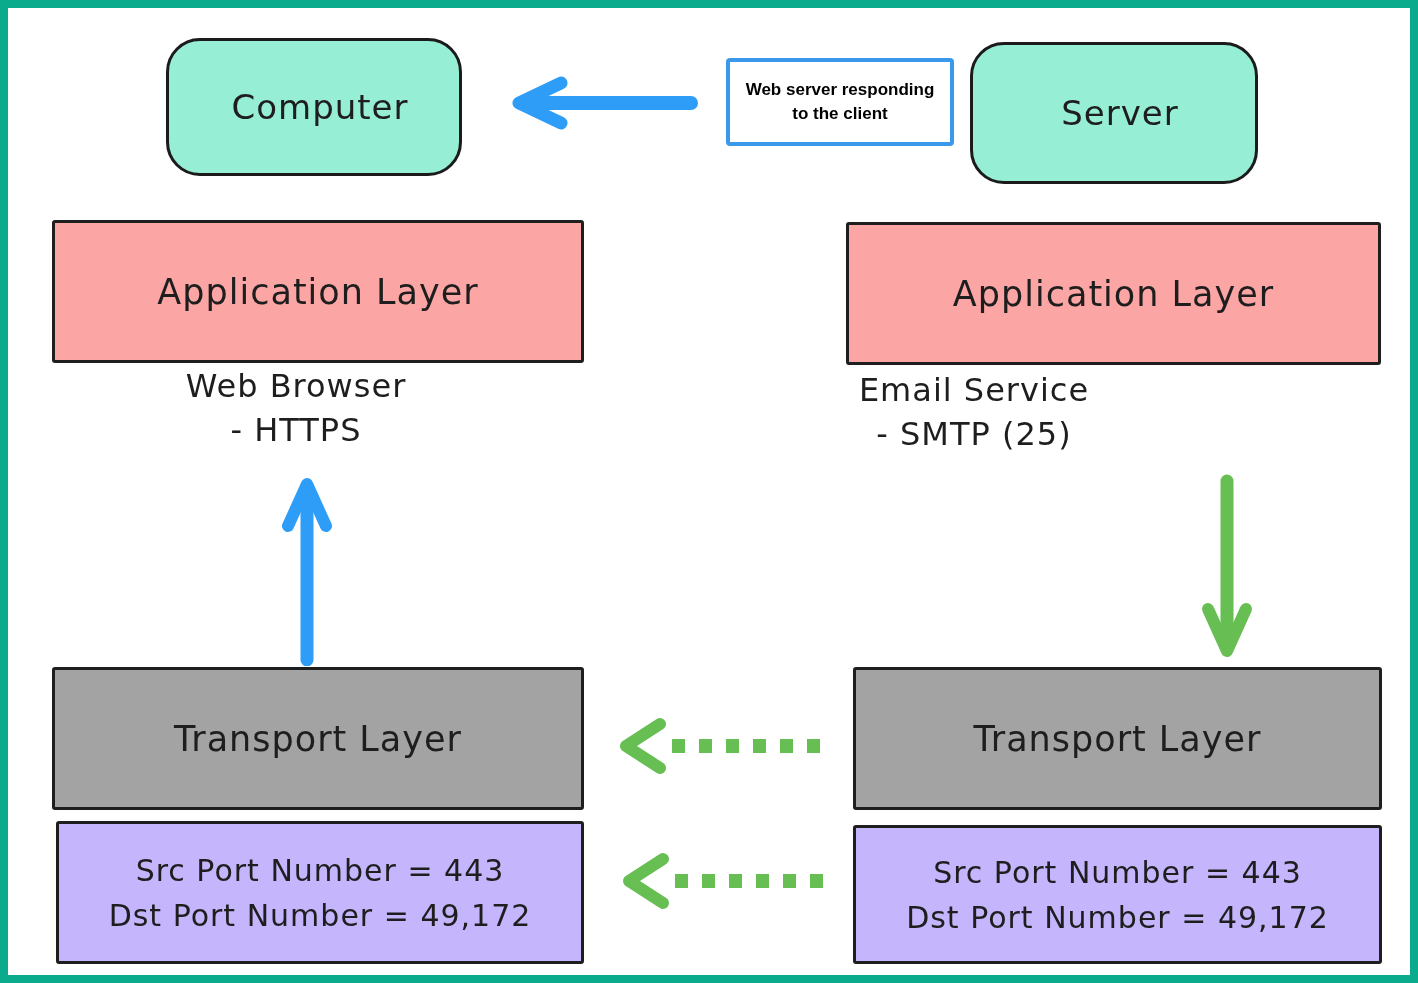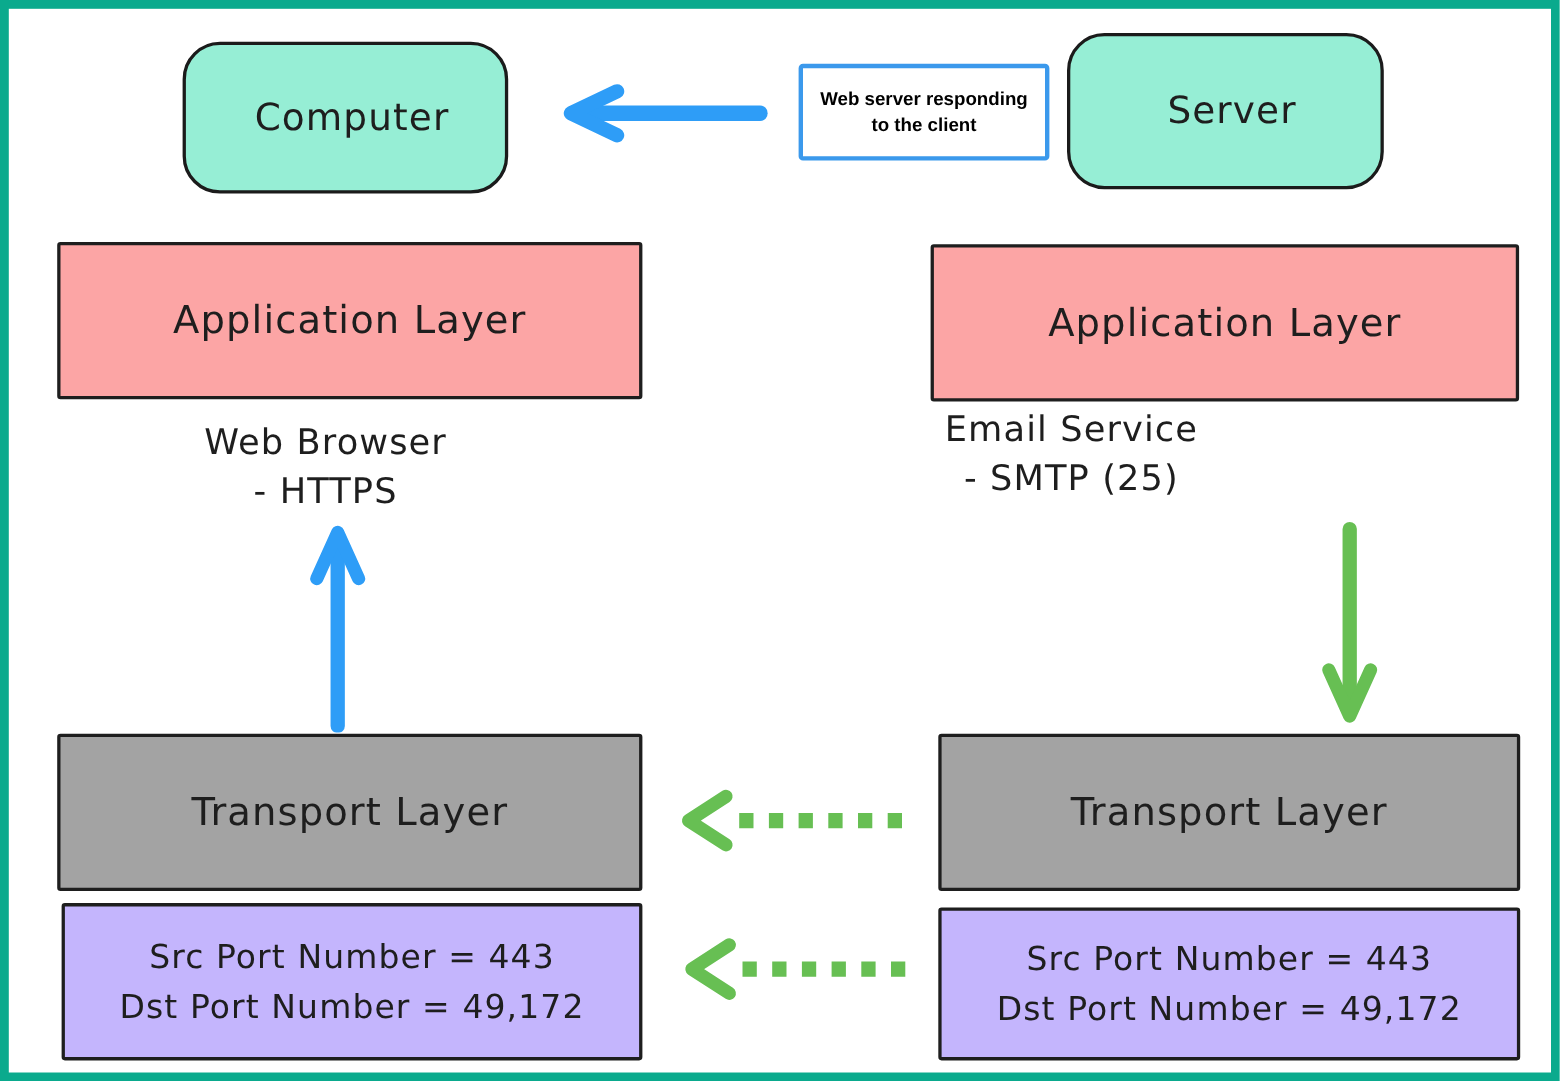--- a/index.html
+++ b/index.html
@@ -70,33 +70,33 @@
 
   <svg class="abs" style="left:495px;top:68px;" width="195" height="54" viewBox="0 0 195 54">
     <line x1="188" y1="27" x2="32" y2="27" stroke="#2e9df7" stroke-width="14" stroke-linecap="round"></line>
     <polyline points="58,7 16,27 58,47" fill="none" stroke="#2e9df7" stroke-width="13" stroke-linecap="round" stroke-linejoin="round"></polyline>
   </svg>
 
   <div class="annotation abs" style="left:718px;top:50px;width:228px;height:88px;">
     <span>Web server responding to the client</span>
   </div>
 
-  <div class="node abs" style="left:962px;top:22px;width:270px;height:136px;">
+  <div class="node abs" style="left:962px;top:34px;width:270px;height:136px;">
     <span>Server</span>
   </div>
 
   <div class="layerbox app abs" style="left:44px;top:212px;width:526px;height:137px;">
     <span>Application Layer</span>
   </div>
 
   <div class="layerbox app abs" style="left:838px;top:214px;width:529px;height:137px;">
     <span>Application Layer</span>
   </div>
 
-  <div class="textblock abs" style="left:98px;top:372px;width:380px;">
+  <div class="textblock abs" style="left:98px;top:356px;width:380px;">
     <span>Web Browser</span>
     <span>- HTTPS</span>
   </div>
 
   <div class="textblock abs" style="left:840px;top:360px;width:252px;">
     <span>Email Service</span>
     <span>- SMTP (25)</span>
   </div>
 
 

